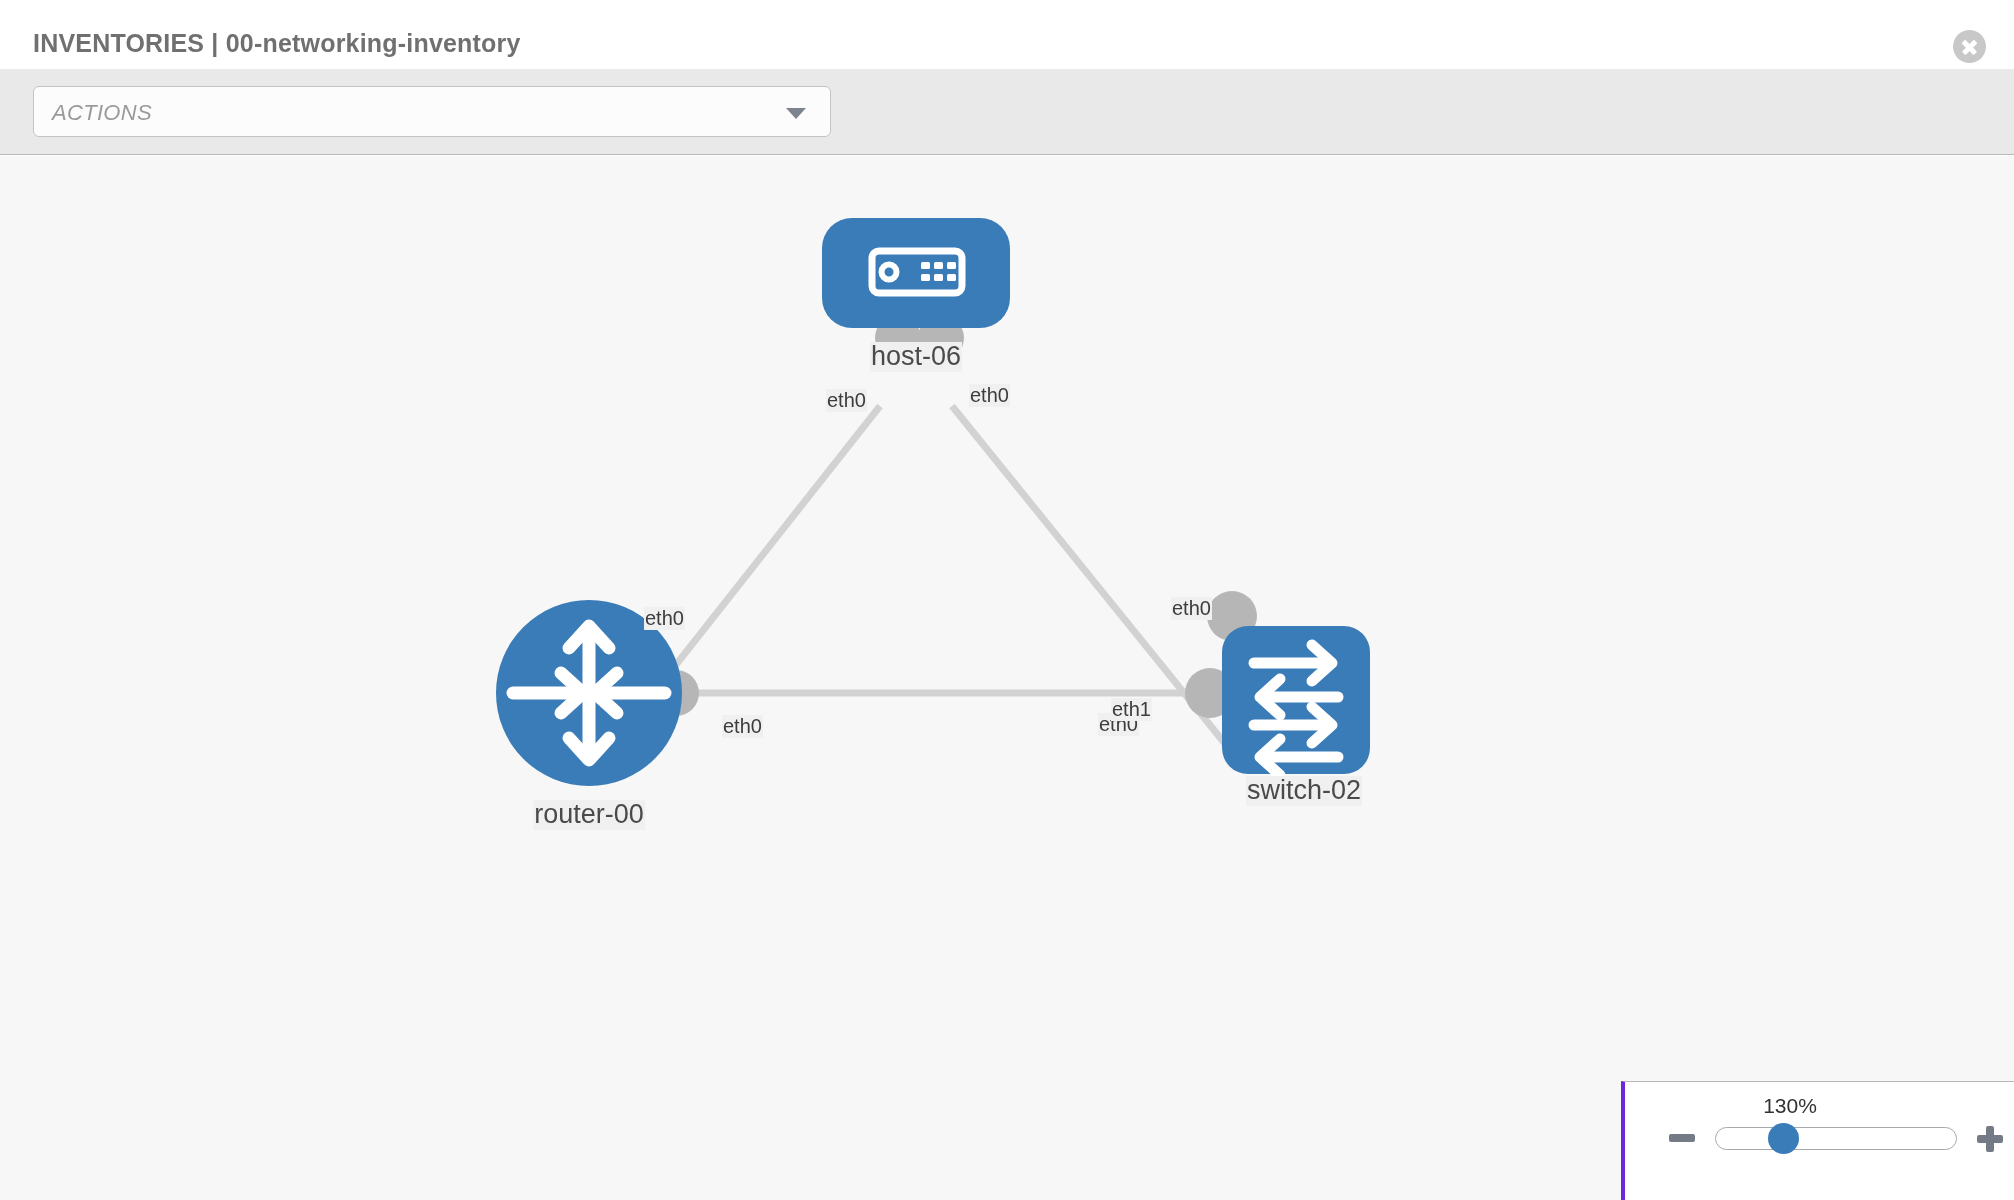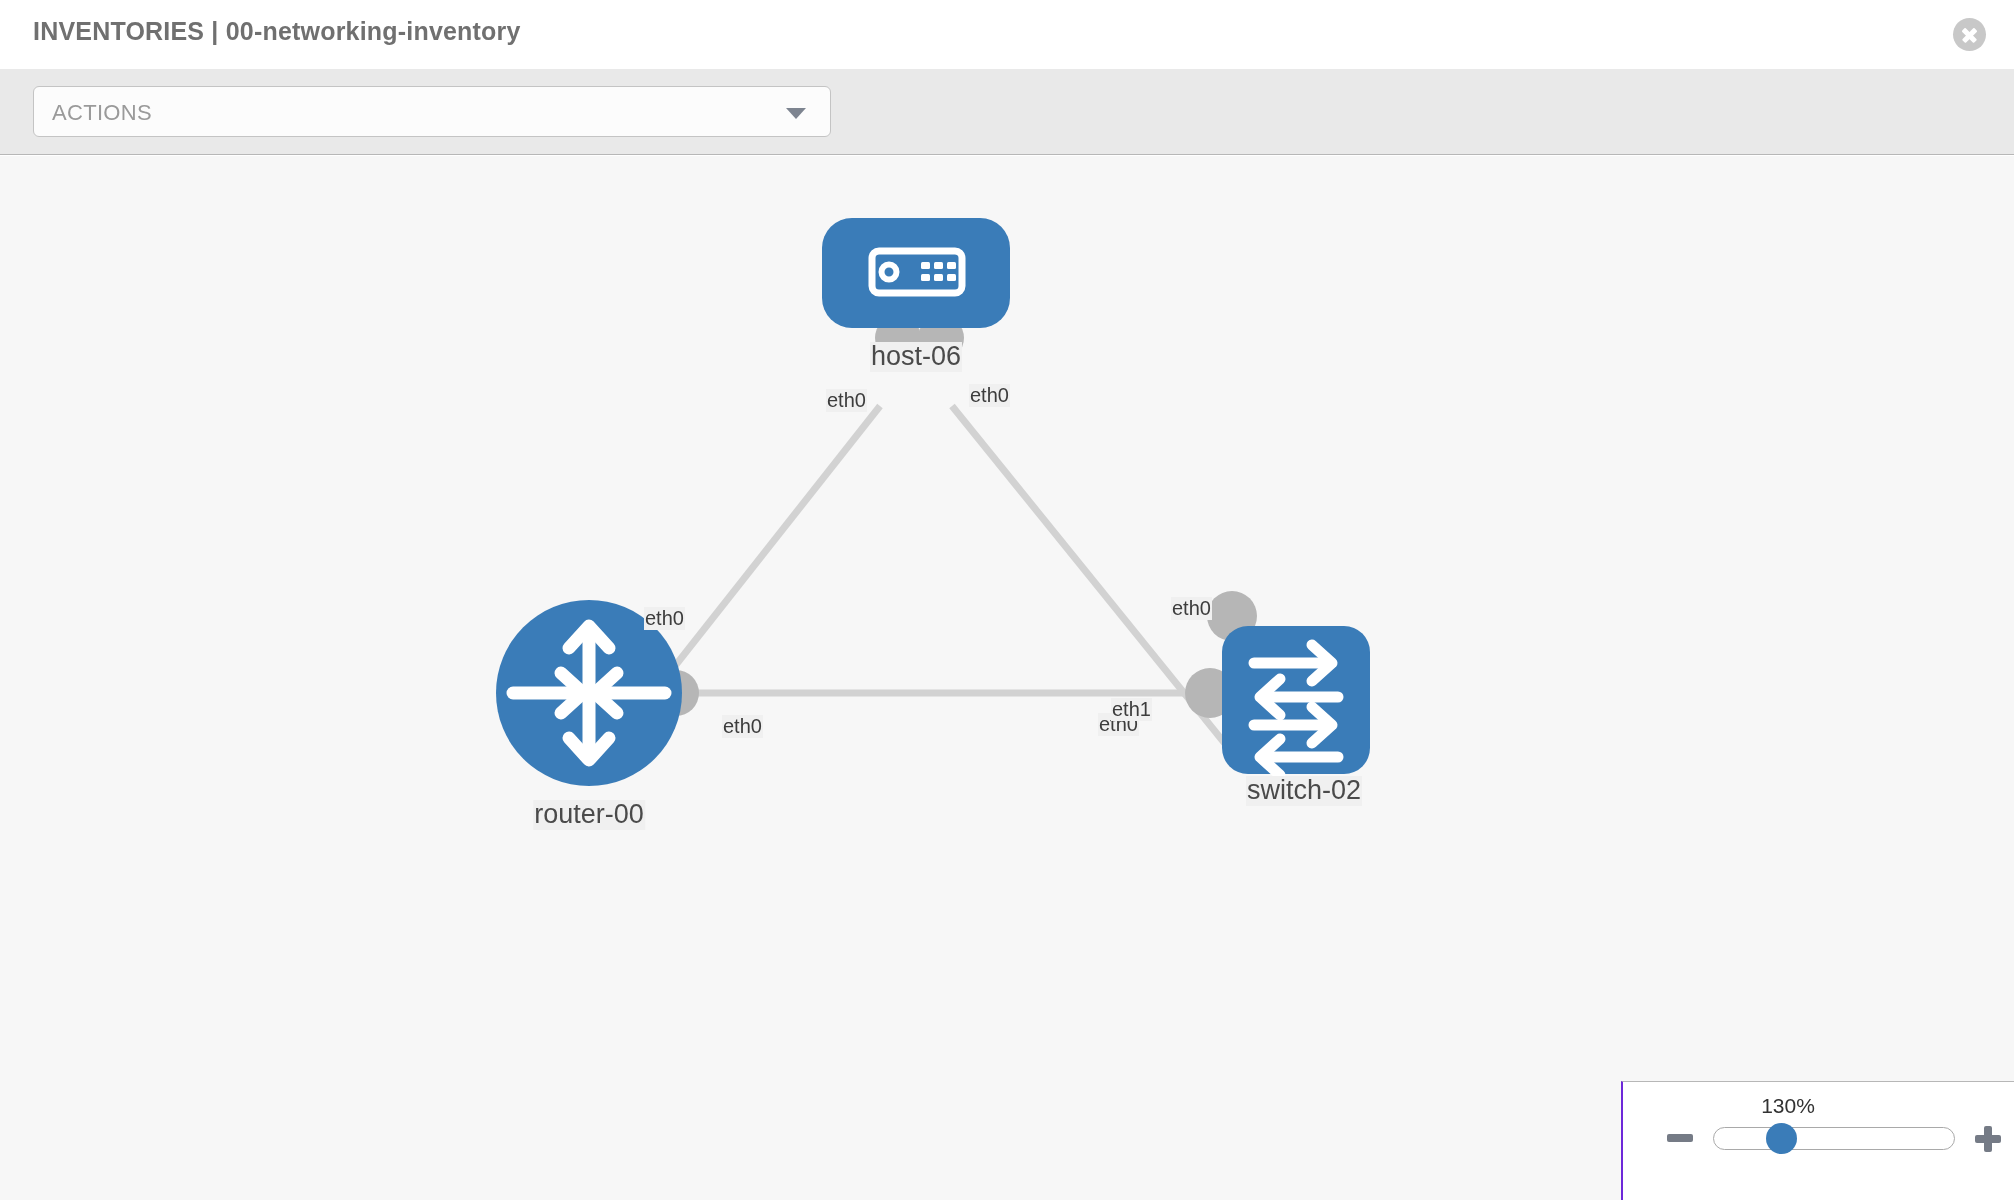--- a/index.html
+++ b/index.html
@@ -11,21 +11,21 @@
     width: 2014px;
     height: 1200px;
     font-family: "Liberation Sans", sans-serif;
     overflow: hidden;
     position: relative;
   }
 
   
   .topbar {
     position: absolute;
-    left: 0; top: 0;
+    left: 0; top: 12px;
     width: 2014px;
     height: 89px;
     background: #ffffff;
     border-bottom: 1px solid #b7b7b7;
     box-sizing: border-box;
   }
   .page-title {
     position: absolute;
     left: 33px;
     top: 17px;
@@ -61,20 +61,21 @@
 
   
   .toolbar {
     position: absolute;
     left: 0; top: 69px;
     width: 2014px;
     height: 86px;
     background: #e9e9e9;
     border-bottom: 1px solid #b7b7b7;
     box-sizing: border-box;
+    font-style: italic;
   }
   .actions-select {
     position: absolute;
     left: 33px;
     top: 17px;
     width: 798px;
     height: 51px;
     background: #fcfcfc;
     border: 1px solid #c4c4c4;
     border-radius: 6px;
@@ -159,21 +160,21 @@
 
   
   .zoom-panel {
     position: absolute;
     left: 1621px;
     top: 1081px;
     width: 393px;
     height: 119px;
     background: #ffffff;
     border-top: 1px solid #b7b7b7;
-    border-left: 2px solid #6d28d9;
+    border-left: 4px solid #6d28d9;
     box-sizing: border-box;
   }
   .zoom-value {
     position: absolute;
     top: 12px;
     left: 0;
     width: 330px;
     text-align: center;
     font-size: 21px;
     color: #333333;

